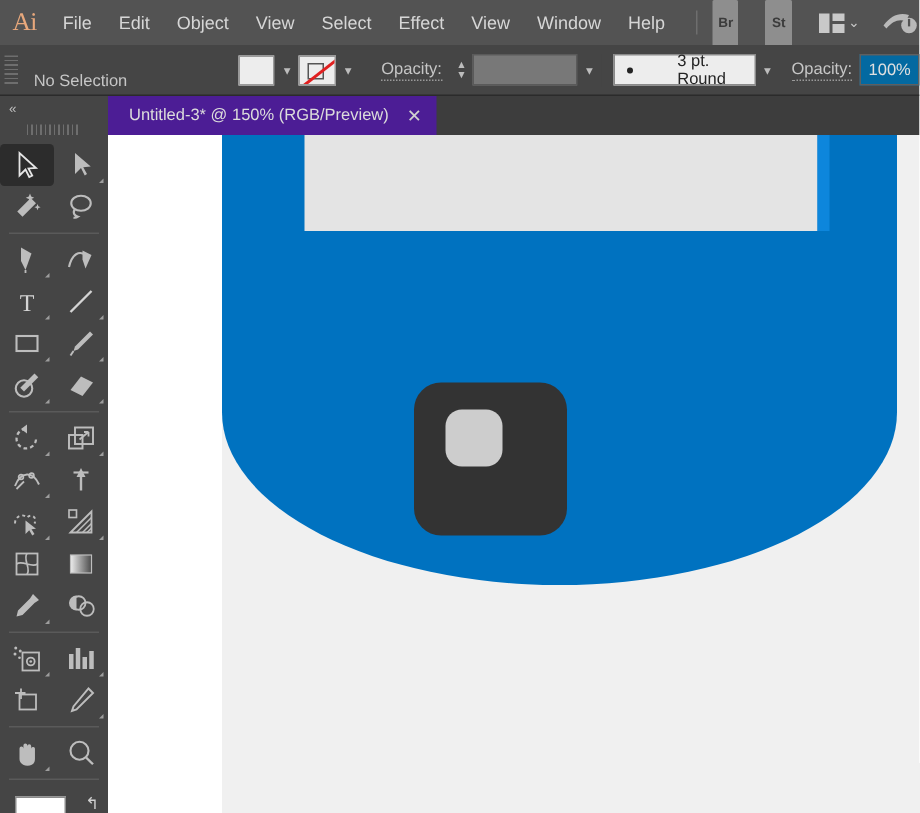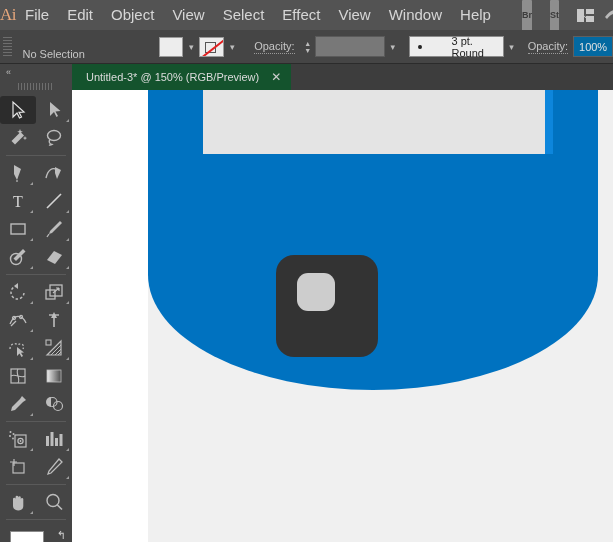--- a/index.html
+++ b/index.html
@@ -18,21 +18,21 @@
     display: flex; align-items: center;
   }
   .ai-logo {
     width: 38px; height: 30px;
     display: flex; align-items: center; justify-content: center;
     color: #e8a87c; font-size: 17px; font-weight: normal;
     font-family: "Liberation Serif", serif; letter-spacing: -0.5px;
   }
   .menu-item {
     padding: 0 9px; height: 30px; line-height: 30px;
-    color: #d6d6d6; font-size: 15px; white-space: nowrap;
+    color: #d6d6d6; font-size: 12px; white-space: nowrap;
   }
   .menu-sep {
     width: 1px; height: 16px; background: #6e6e6e; margin: 0 10px 0 12px;
   }
   .sq-btn {
     width: 20px; height: 31px; background: #8e8e8e; color: #3b3b3b;
     font-size: 9px; display: flex; align-items: center; justify-content: center;
     margin-right: 18px; border-radius: 1px; font-weight: bold;
   }
   .arrange-ico { width: 17px; height: 13px; position: relative; margin-right: 5px; }
@@ -101,21 +101,21 @@
     border: 1px solid #5f5f5f;
   }
 
   
   .tabstrip {
     position: absolute; left: 72px; top: 64px; width: 541px; height: 26px;
     background: #3d3d3d;
   }
   .doc-tab {
     position: absolute; left: 0; top: 0; height: 26px;
-    background: #14532d;
+    background: #4c1d95;
     display: flex; align-items: center; padding: 0 10px 0 14px;
     color: #dcdcdc; font-size: 11px; white-space: nowrap;
   }
   .tab-close { margin-left: 12px; color: #cfcfcf; font-size: 12px; line-height: 1; }
 
   
   .toolpanel {
     position: absolute; left: 0; top: 64px; width: 72px; height: 478px;
     background: #454545;
   }

